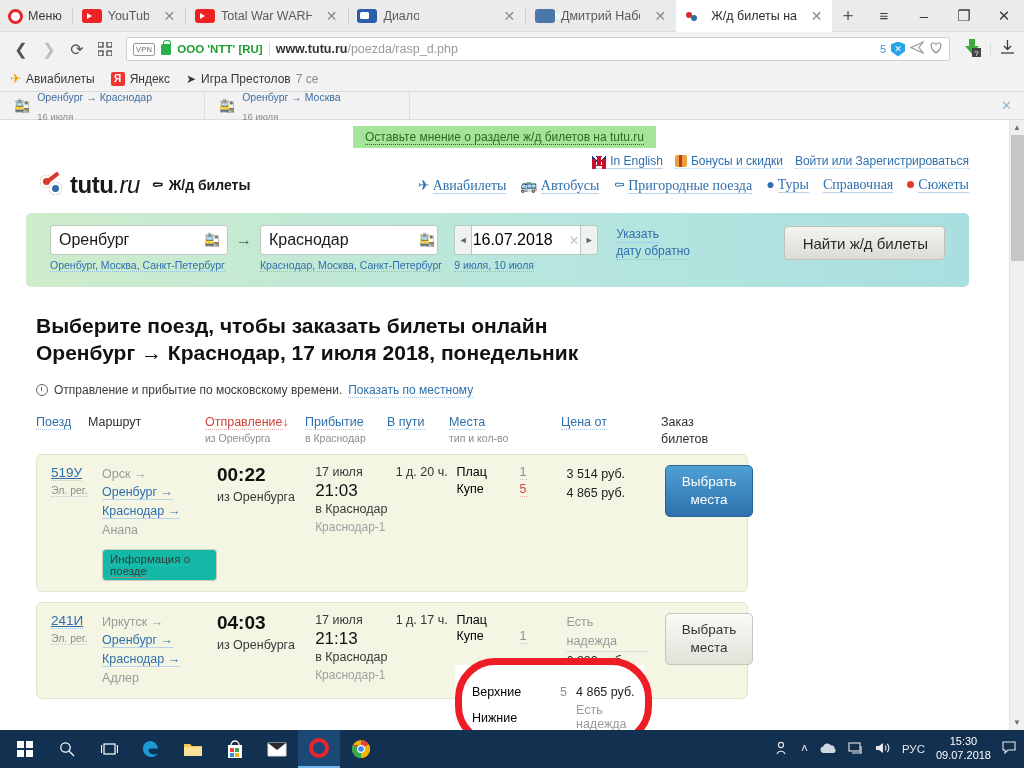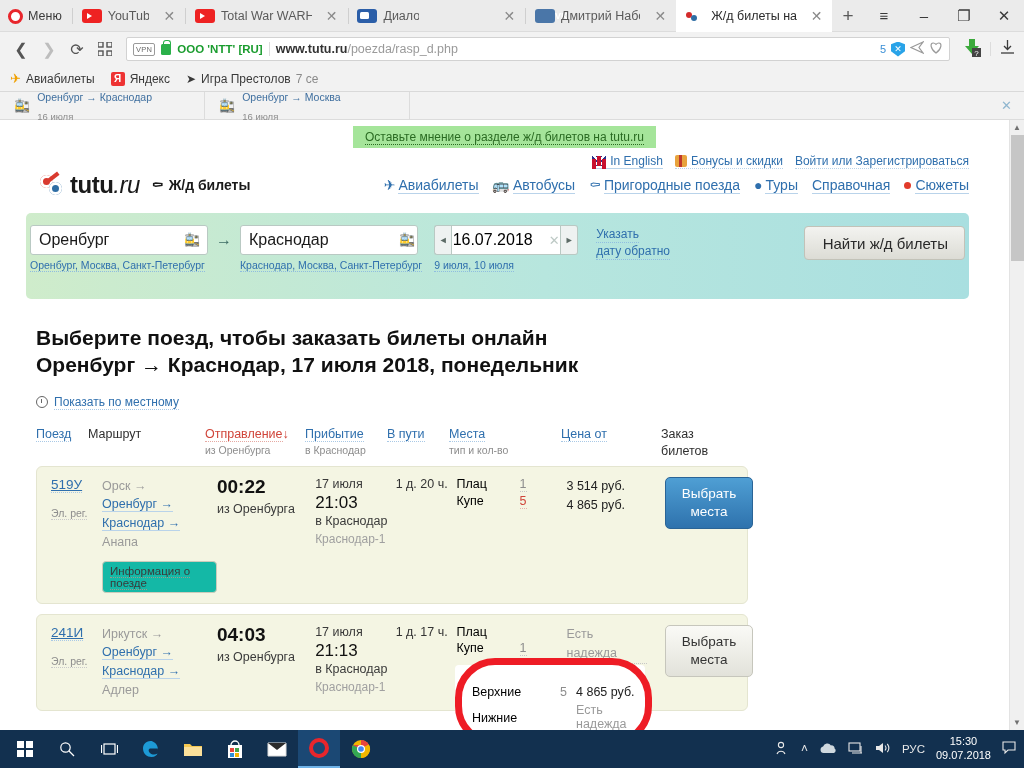--- a/index.html
+++ b/index.html
@@ -107,30 +107,30 @@
 
   .brandrow { display:flex; align-items:center; padding: 2px 0 0 40px; }
   .logo { display:flex; align-items:center; gap: 4px; }
   .logo-mark { width: 26px; height: 22px; position:relative; }
   .logo-mark .g1 { position:absolute; left:0; top:1px; width:13px; height:13px; border-radius:50%; background:#d93a2f; box-shadow: inset 0 0 0 3px #fff; }
   .logo-mark .g2 { position:absolute; left:9px; top:8px; width:13px; height:13px; border-radius:50%; background:#2f6da4; box-shadow: inset 0 0 0 3px #fff; }
   .logo-mark .bar { position:absolute; left:4px; top:2px; width:16px; height:4px; background:#d93a2f; transform: rotate(-38deg); }
   .logo-text { font-size: 24px; font-weight: bold; color:#1a1a1a; letter-spacing:-.5px; }
   .logo-text i { font-style: italic; font-weight: normal; color:#1a1a1a; }
   .section-label { display:flex; align-items:center; gap:5px; margin-left: 12px; font-size: 14px; font-weight:bold; color:#1a1a1a; }
-  .mainnav { margin-left: auto; display:flex; align-items:center; gap: 14px; font-size: 14px; padding-right: 40px;}
+  .mainnav { margin-left: auto; display:flex; align-items:center; gap: 14px; font-size: 14px; padding-right: 40px; font-family: Liberation Serif, serif;}
   .mainnav a { color:#2f6fad; text-decoration:none; border-bottom:1px solid #b9d3ea; }
   .mainnav .ic { color:#2f6fad; border:none; margin-right:3px; }
   .reddot { display:inline-block; width:7px;height:7px;border-radius:50%;background:#e23b2a; margin-right:4px; vertical-align:1px;}
 
   
   .searchpanel {
-    margin: 14px 40px 0 26px; height: 86px; border-radius: 5px;
+    margin: 14px 40px 0 26px; height: 74px; border-radius: 5px;
     background: linear-gradient(to right, #cfeccb 0%, #b7e6de 55%, #a9dfe0 100%);
-    display:flex; align-items:flex-start; padding: 12px 4px; gap: 8px; position:relative;
+    display:flex; align-items:flex-start; padding: 12px 24px; gap: 8px; position:relative;
   }
   .field { position: relative; }
   .field input {
     width: 178px; height: 30px; border:1px solid #b9c9c3; border-radius:3px;
     font-size: 16px; padding: 0 26px 0 8px; color:#1a1a1a; background:#fff;
     font-family:"Liberation Sans", sans-serif;
   }
   .field .ficon { position:absolute; right:7px; top:7px; color:#b5c4c0; font-size:13px;}
   .hint { font-size: 10.5px; line-height: 1.35; margin-top: 3px; color:#2f6fad; }
   .hint span { border-bottom: 1px dotted #8fbde0; }
@@ -186,21 +186,21 @@
   .c-seats { width: 112px; }
   .c-price { width: 82px; text-align:right; }
   .c-order { width: 100px; padding-left: 18px;}
 
   .trow {
     display:flex; background:#f4f5e3; border:1px solid #e4e5d0; border-radius: 6px;
     padding: 10px 0 10px 14px; margin-bottom: 10px; position:relative;
   }
   .trow .c { font-size: 13px; }
   .tno { color:#2f6fad; border-bottom:1px dotted #a9c9e6; display:inline-block; font-size:13.5px;}
-  .elreg { font-size: 10.5px; color:#8d8d8d; border-bottom:1px dotted #c9c9c9; display:inline-block; margin-top:14px;}
+  .elreg { font-size: 10.5px; color:#8d8d8d; border-bottom:1px dotted #c9c9c9; display:inline-block; margin-top:3px;}
   .route { font-size: 12.5px; line-height: 1.5; color:#9a9a9a; }
   .route a { color:#2f6fad; text-decoration:none; border-bottom:1px solid #b9d3ea;}
   .infobtn {
     display:inline-block; margin-top: 9px; font-size: 11.5px; color:#3a3a3a;
     border:1px solid #cbcbbb; border-radius:4px; padding: 3px 7px; background:#14b8a6;
   }
   .infobtn span { border-bottom:1px dotted #9a9a8a; }
   .deptime { font-size: 19px; font-weight: bold; color:#111; line-height:1; }
   .depsub { font-size: 12.5px; color:#3a3a3a; margin-top: 6px;}
   .arrd { font-size: 12.5px; color:#3a3a3a;}
@@ -474,20 +474,21 @@
         <div class="findbtn">Найти ж/д билеты</div>
       </div>
 
       <h1 class="pagetitle">
         <span>Выберите поезд, чтобы заказать билеты онлайн</span><br>
         <span>Оренбург → Краснодар, 17 июля 2018, понедельник</span>
       </h1>
 
       <div class="mskline">
         <span class="clock"></span>
+        <span>Отправление и прибытие по московскому времени.</span>
         <a href="#">Показать по местному</a>
       </div>
 
       <div class="tbl">
         <div class="thead">
           <div class="c c-train"><a href="#">Поезд</a></div>
           <div class="c c-route"><span>Маршрут</span></div>
           <div class="c c-dep red">
             <a href="#">Отправление</a><span>↓</span>
             <span class="sub">из Оренбурга</span>

